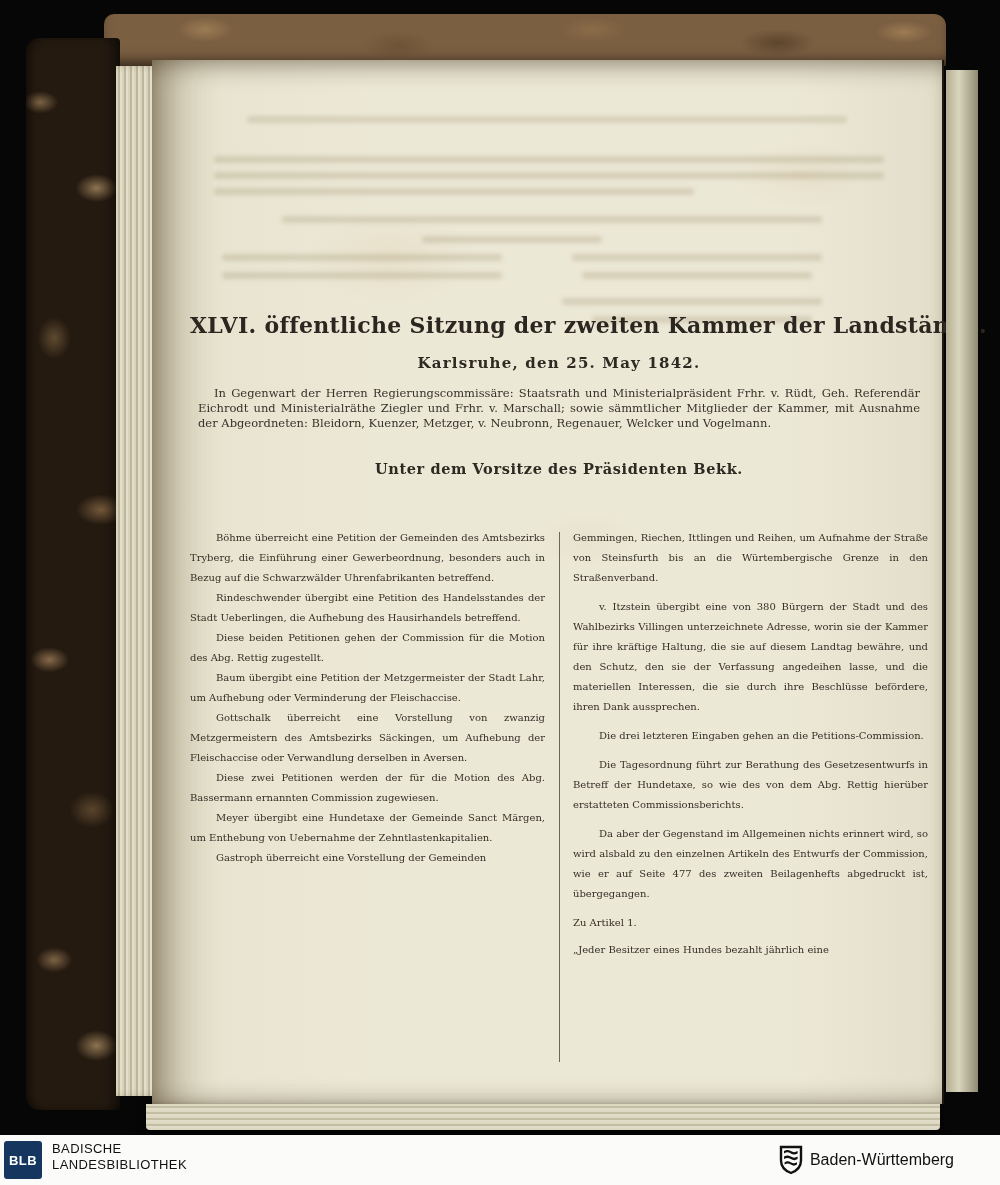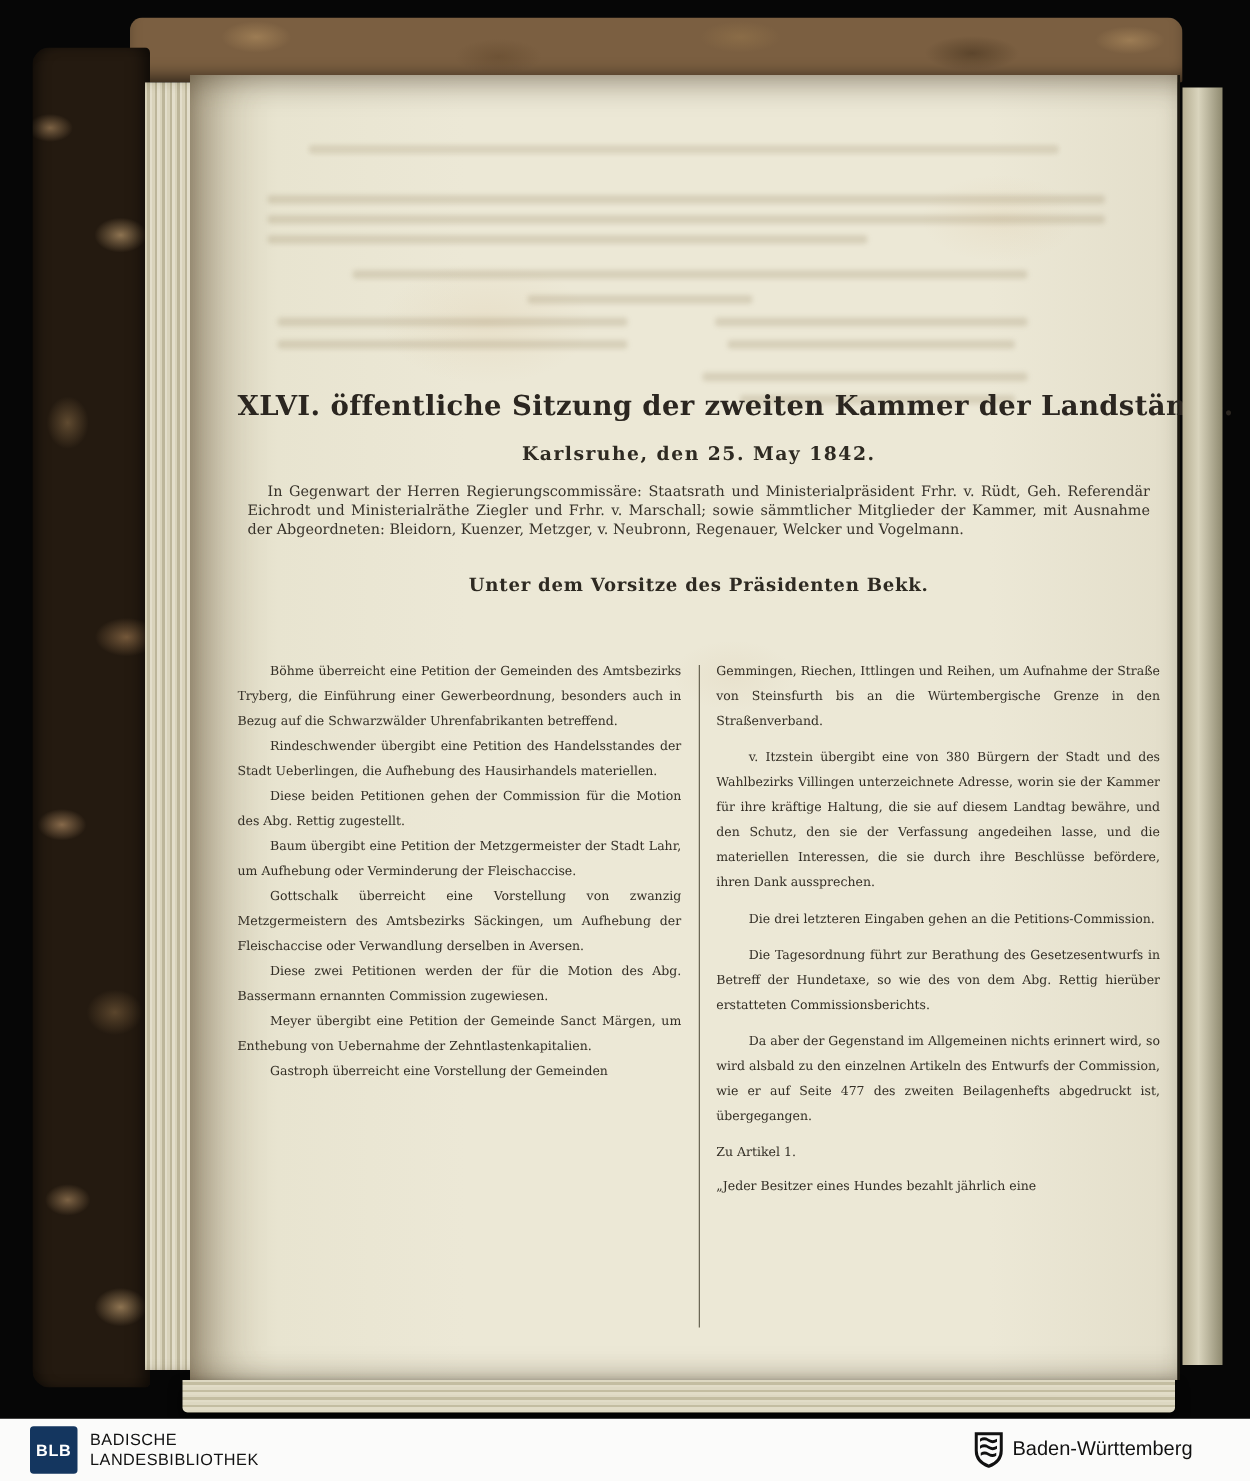--- a/index.html
+++ b/index.html
@@ -107,21 +107,21 @@
   .col p.cont { text-indent:0; }
   .divider { position:absolute; left:50%; top:4px; bottom:14px; width:1px; background:#55503f; opacity:.85; }
   .article-head { text-align:left; text-indent:0 !important; margin:4px 0 7px 0 !important; }
 
   
   .footer {
     position:absolute; left:0; bottom:0; width:1000px; height:50px; background:#fbfbfa;
     display:flex; align-items:center; justify-content:space-between;
     font-family:"Liberation Sans", sans-serif;
   }
-  .brand { display:flex; align-items:center; gap:10px; padding-left:24px; }
+  .brand { display:flex; gap:10px; padding-left:4px; }
   .blb-logo {
     width:38px; height:38px; border-radius:3px; background:#14365f;
     color:#fff; font-weight:700; font-size:13px; letter-spacing:.5px;
     display:flex; align-items:center; justify-content:center;
   }
   .lib-name { color:#111; font-weight:400; font-size:13px; line-height:16px; letter-spacing:.4px; }
   .state-brand { display:flex; align-items:center; gap:7px; padding-right:46px; }
   .state-name { color:#111; font-size:16px; }
   .arms { display:block; }
 </style>
@@ -154,26 +154,26 @@
     <div class="content">
 
       <div class="heading">XLVI. öffentliche Sitzung der zweiten Kammer der Landstände.</div>
       <div class="dateline">Karlsruhe, den 25. May 1842.</div>
       <div class="preamble">In Gegenwart der Herren Regierungscommissäre: Staatsrath und Ministerialpräsident Frhr. v. Rüdt, Geh. Referendär Eichrodt und Ministerialräthe Ziegler und Frhr. v. Marschall; sowie sämmtlicher Mitglieder der Kammer, mit Ausnahme der Abgeordneten: Bleidorn, Kuenzer, Metzger, v. Neubronn, Regenauer, Welcker und Vogelmann.</div>
       <div class="chair">Unter dem Vorsitze des Präsidenten Bekk.</div>
 
       <div class="columns">
         <div class="col left">
           <p>Böhme überreicht eine Petition der Gemeinden des Amtsbezirks Tryberg, die Einführung einer Gewerbeordnung, besonders auch in Bezug auf die Schwarzwälder Uhrenfabrikanten betreffend.</p>
-          <p>Rindeschwender übergibt eine Petition des Handelsstandes der Stadt Ueberlingen, die Aufhebung des Hausirhandels materiellen.</p>
+          <p>Rindeschwender übergibt eine Petition des Handelsstandes der Stadt Ueberlingen, die Aufhebung des Hausirhandels betreffend.</p>
           <p>Diese beiden Petitionen gehen der Commission für die Motion des Abg. Rettig zugestellt.</p>
           <p>Baum übergibt eine Petition der Metzgermeister der Stadt Lahr, um Aufhebung oder Verminderung der Fleischaccise.</p>
           <p>Gottschalk überreicht eine Vorstellung von zwanzig Metzgermeistern des Amtsbezirks Säckingen, um Aufhebung der Fleischaccise oder Verwandlung derselben in Aversen.</p>
           <p>Diese zwei Petitionen werden der für die Motion des Abg. Bassermann ernannten Commission zugewiesen.</p>
-          <p>Meyer übergibt eine Petition der Gemeinde Sanct Märgen, um Enthebung von Uebernahme der Zehntlastenkapitalien.</p>
+          <p>Meyer übergibt eine Hundetaxe der Gemeinde Sanct Märgen, um Enthebung von Uebernahme der Zehntlastenkapitalien.</p>
           <p>Gastroph überreicht eine Vorstellung der Gemeinden</p>
         </div>
         <div class="divider"></div>
         <div class="col right">
           <p class="cont">Gemmingen, Riechen, Ittlingen und Reihen, um Aufnahme der Straße von Steinsfurth bis an die Würtembergische Grenze in den Straßenverband.</p>
           <p>v. Itzstein übergibt eine von 380 Bürgern der Stadt und des Wahlbezirks Villingen unterzeichnete Adresse, worin sie der Kammer für ihre kräftige Haltung, die sie auf diesem Landtag bewähre, und den Schutz, den sie der Verfassung angedeihen lasse, und die materiellen Interessen, die sie durch ihre Beschlüsse befördere, ihren Dank aussprechen.</p>
           <p>Die drei letzteren Eingaben gehen an die Petitions-Commission.</p>
           <p>Die Tagesordnung führt zur Berathung des Gesetzesentwurfs in Betreff der Hundetaxe, so wie des von dem Abg. Rettig hierüber erstatteten Commissionsberichts.</p>
           <p>Da aber der Gegenstand im Allgemeinen nichts erinnert wird, so wird alsbald zu den einzelnen Artikeln des Entwurfs der Commission, wie er auf Seite 477 des zweiten Beilagenhefts abgedruckt ist, übergegangen.</p>
           <p class="article-head">Zu Artikel 1.</p>

